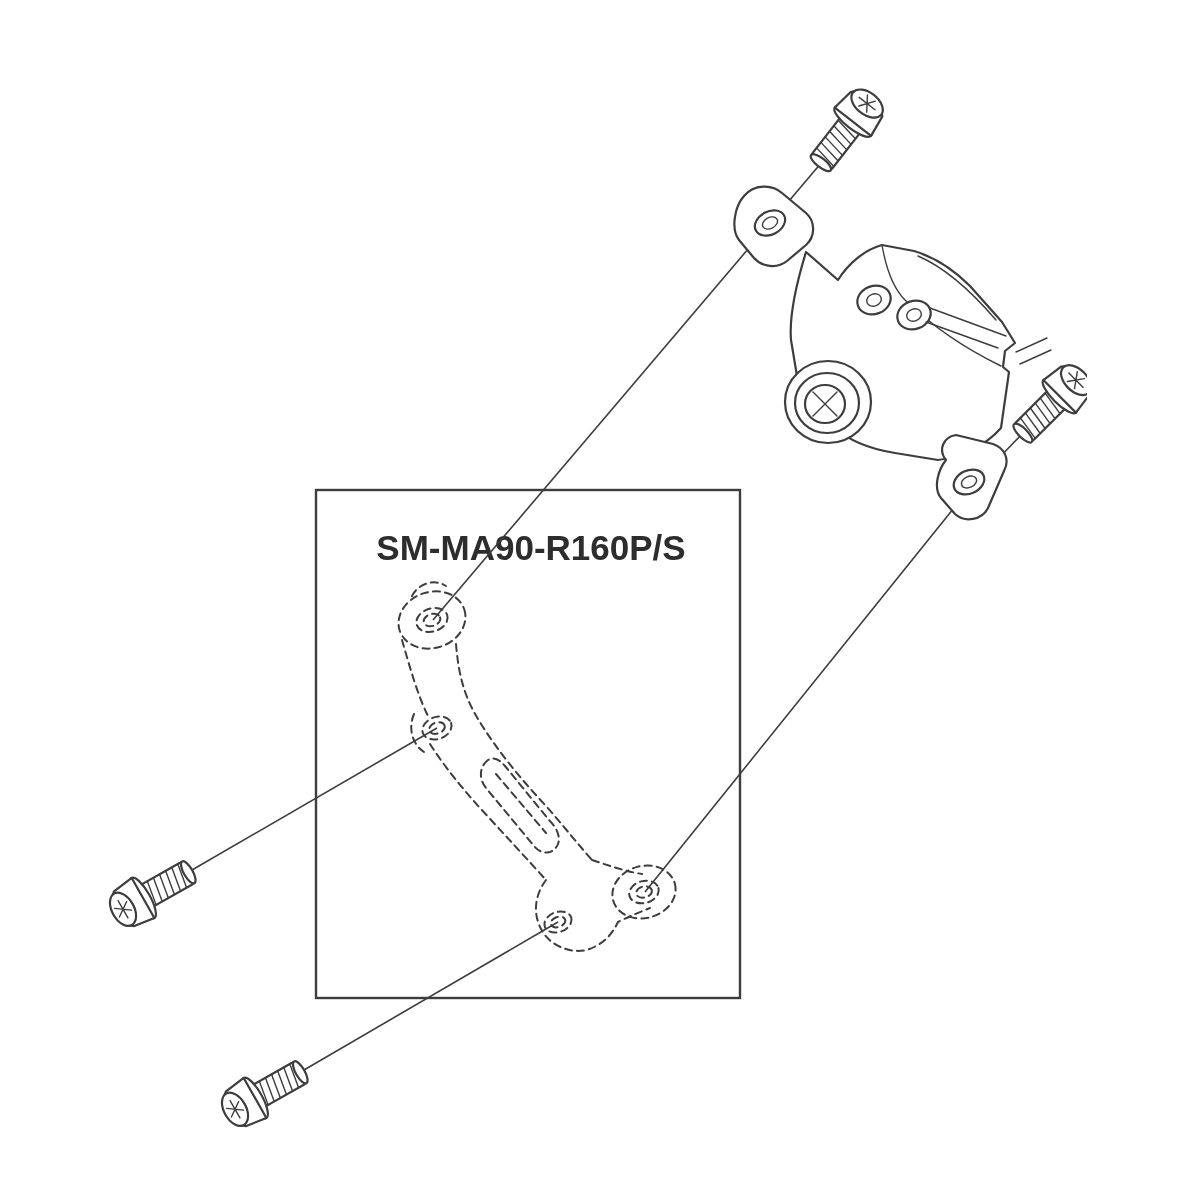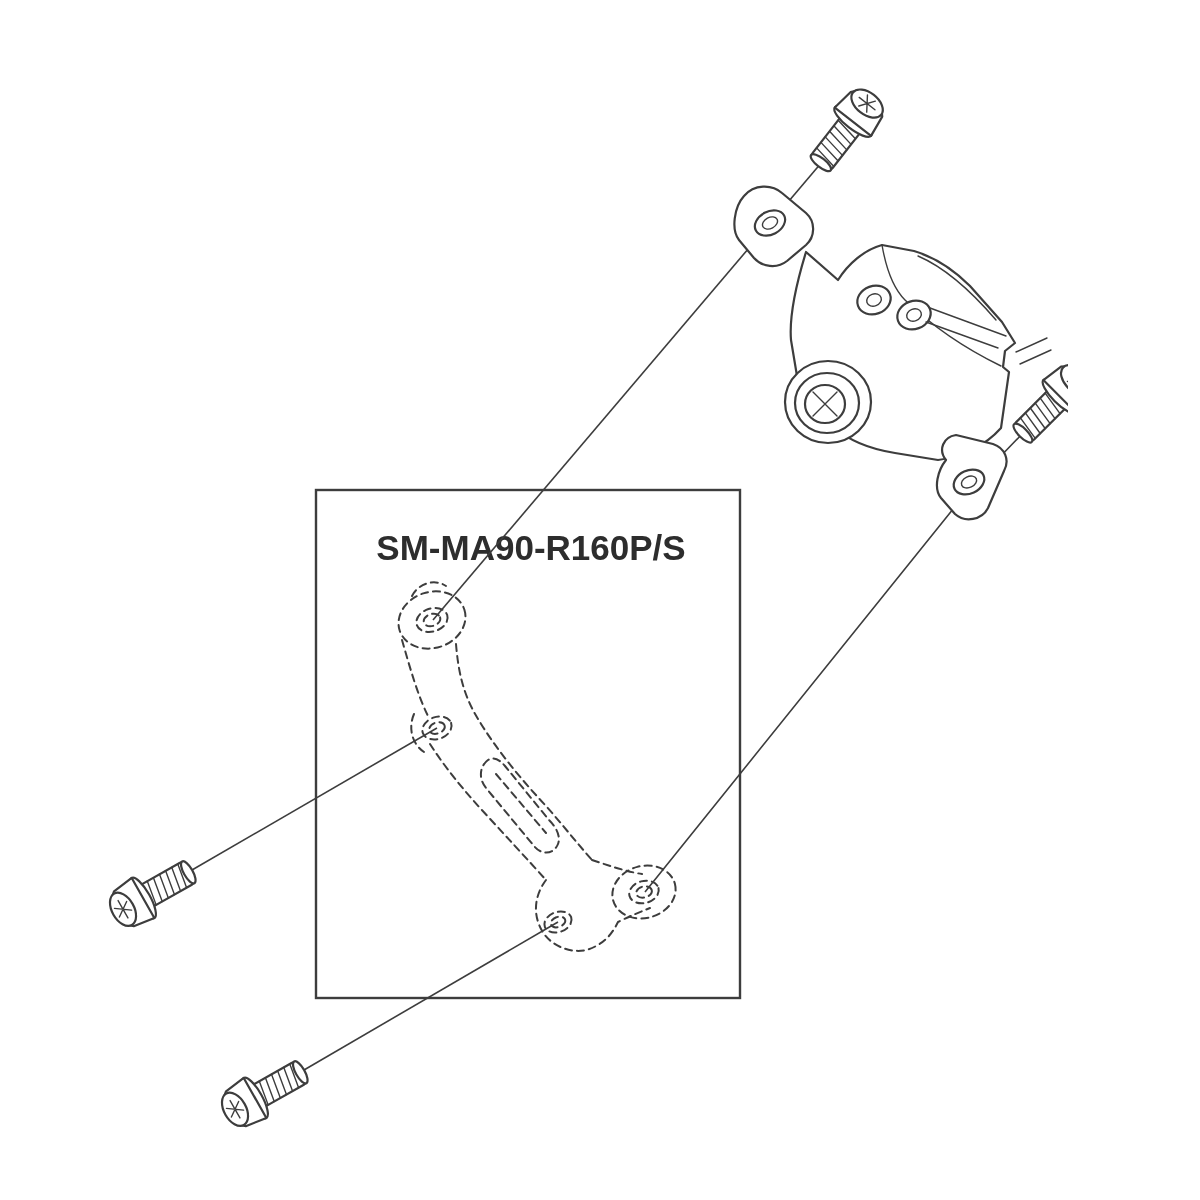--- a/index.html
+++ b/index.html
@@ -1,17 +1,17 @@
 <!DOCTYPE html>
 <html><head>
 <meta charset="utf-8">
 <style>
   html,body{margin:0;padding:0;background:#ffffff;}
   .canvas{position:relative;width:1068px;height:1200px;background:#ffffff;overflow:hidden;
-          font-family:"Liberation Sans",sans-serif;}
+          font-family:"Liberation Sans",sans-serif;padding-left:19px;}
   svg{position:absolute;left:0;top:0;color:#3d3d3d;}
   .ln{stroke:currentColor;stroke-width:2.2;fill:none;stroke-linecap:round;stroke-linejoin:round;}
   .thin{stroke-width:1.4;}
   .fillw{fill:#ffffff;}
   .leader{stroke:currentColor;stroke-width:1.6;fill:none;}
   .dashed{stroke:currentColor;stroke-width:2;fill:none;stroke-dasharray:7 5;stroke-linecap:round;stroke-linejoin:round;}
   .boxline{stroke:currentColor;stroke-width:2.4;fill:none;}
   text.label{font-family:"Liberation Sans",sans-serif;font-weight:bold;font-size:35px;}
 </style>
 </head>

